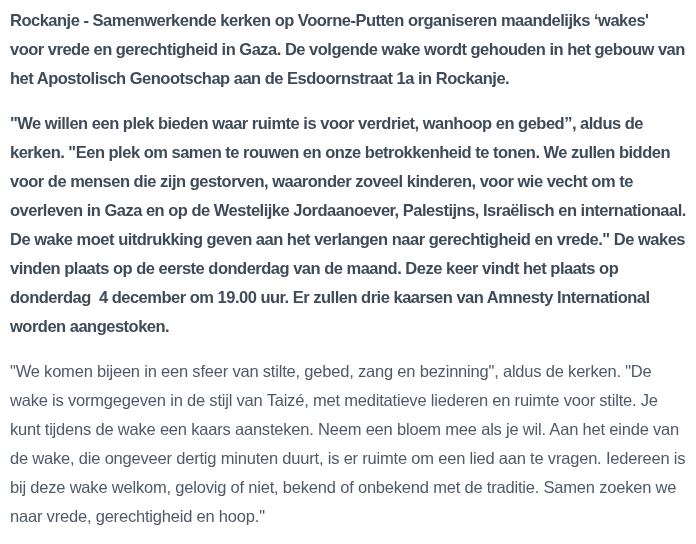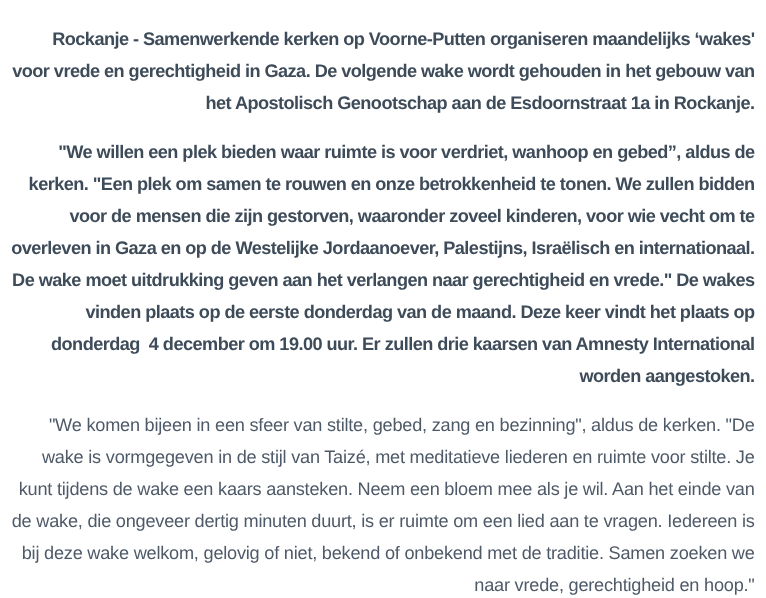--- a/index.html
+++ b/index.html
@@ -12,25 +12,25 @@
     height: 544px;
     overflow: hidden;
     font-family: "Liberation Sans", sans-serif;
   }
   .article {
     box-sizing: border-box;
     width: 696px;
     padding: 6px 10px 0 10px;
   }
   .article p {
-    margin: 16px 0 16px 0;
+    margin: 0 0 16px 0;
     font-size: 16.5px;
     line-height: 29px;
     white-space: pre-wrap;
-    text-align: right;
+    text-align: left;
   }
   .para-bold {
     font-weight: 700;
     color: #3e4b59;
     letter-spacing: -0.5px;
   }
   .para-regular {
     font-weight: 400;
     color: #4f5a68;
     letter-spacing: -0.2px;

